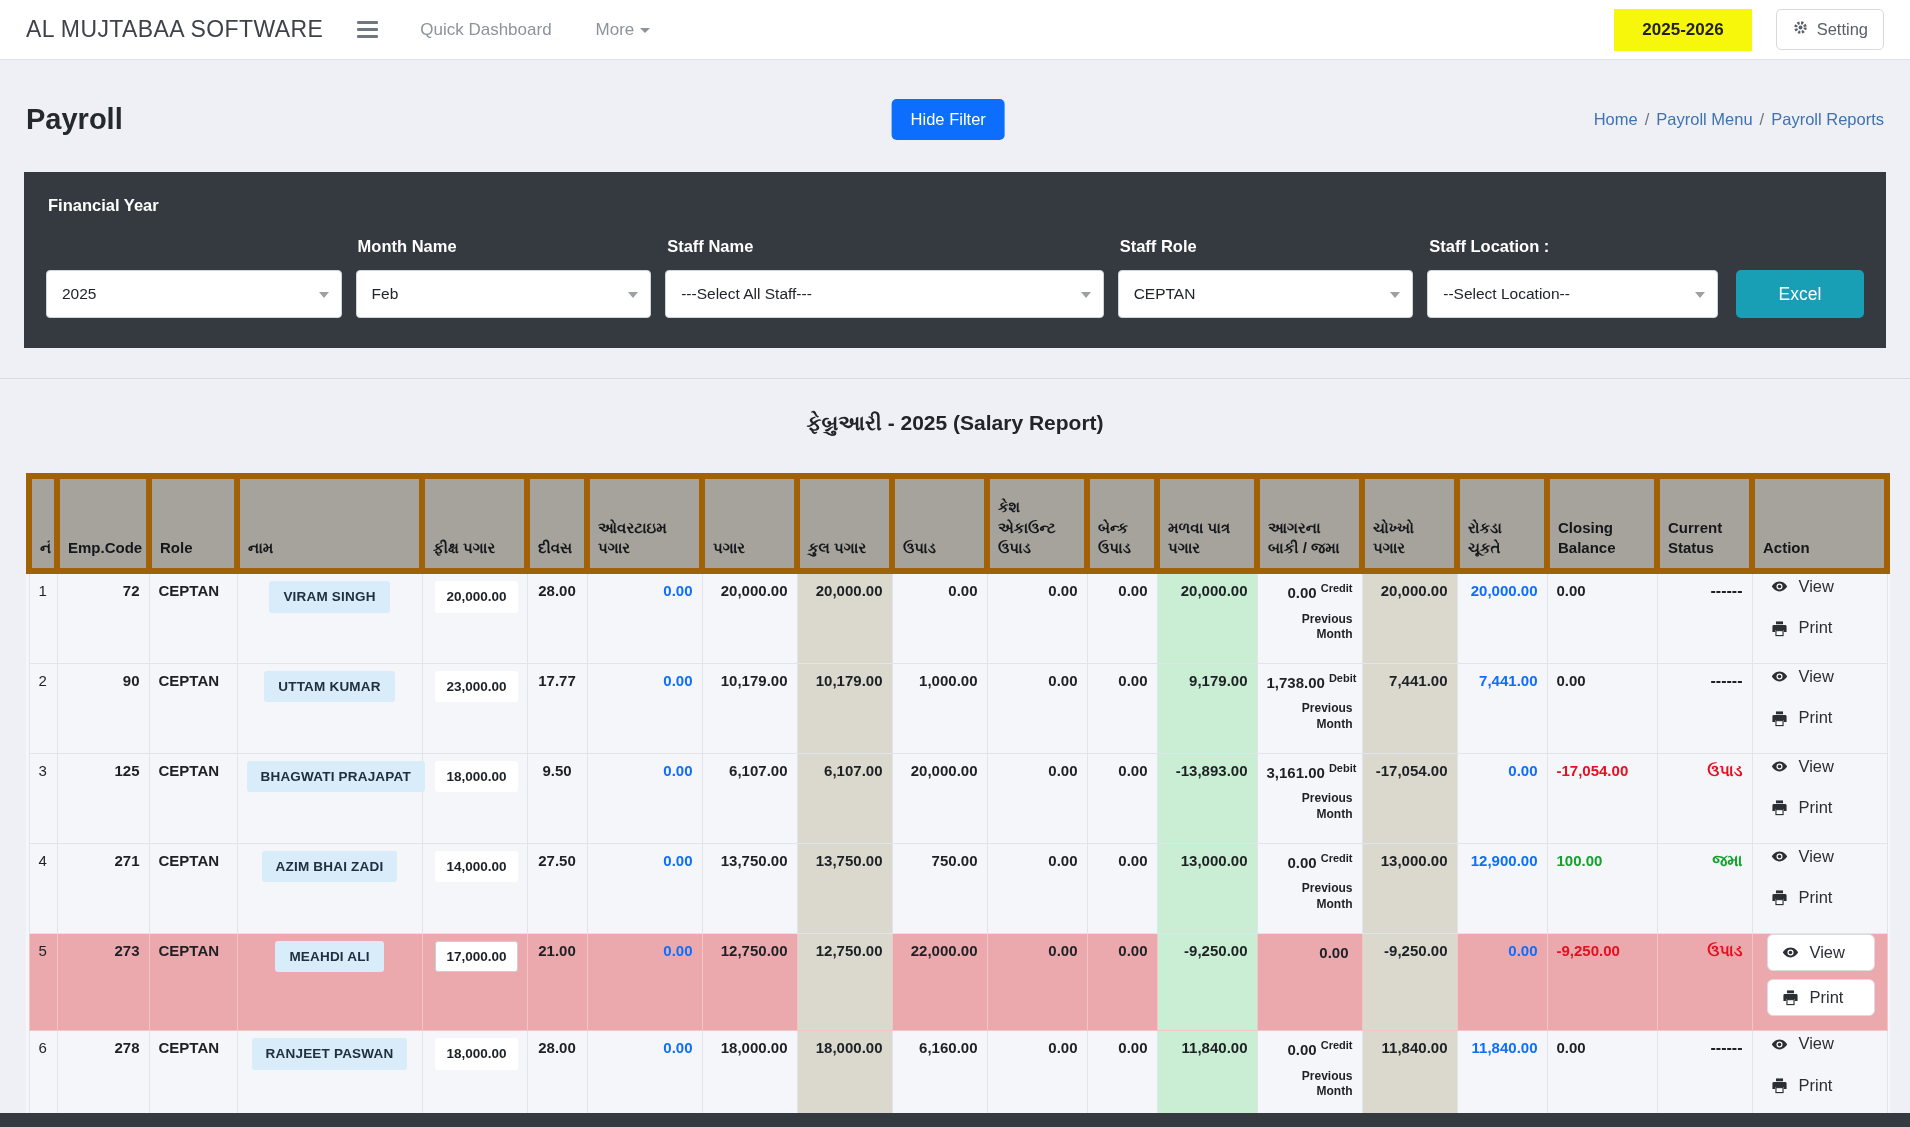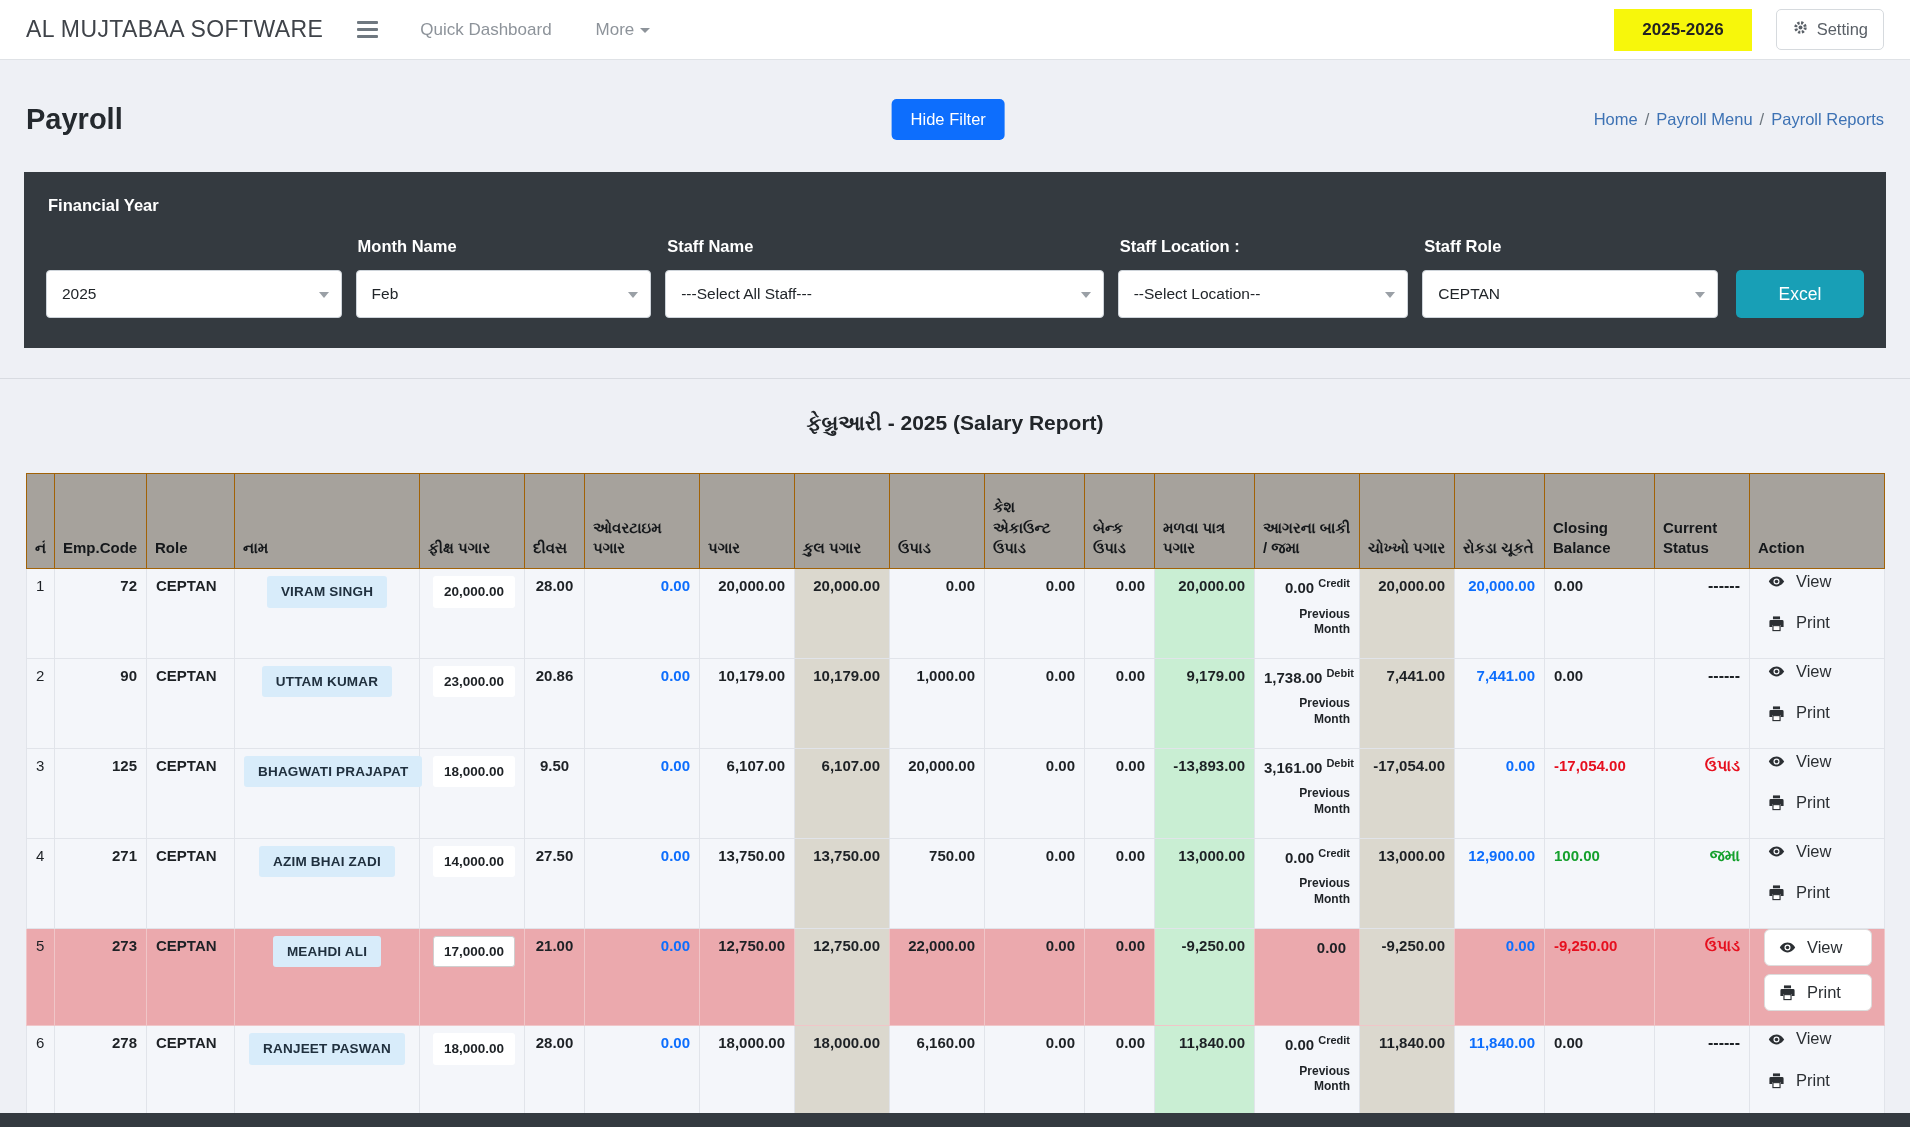--- a/index.html
+++ b/index.html
@@ -72,21 +72,21 @@
     width:130px; height:48px; background:#189fb6; color:#fff; border:none; border-radius:5px;
     font-size:17.5px; cursor:pointer; margin-left:4px;
   }
   .section-divider { border-top:1px solid #d8dbe1; margin-top:30px; }
   
   .report-title { text-align:center; font-size:21px; font-weight:700; color:#212529; margin:32px 0 38px; }
   table.salary { border-collapse:collapse; table-layout:fixed; width:1858px; margin:0 26px; background:#f4f6fa; }
   th {
     background:#a6a29c; color:#15181b; font-weight:700; font-size:15px;
     text-align:left; vertical-align:bottom; padding:7px 8px 10px;
-    border:1px solid #a16207; line-height:1.35;
+    border:6px solid #a16207; line-height:1.35;
   }
   .head-row { height:95px; }
   td {
     border:1px solid #e1e4ea; padding:7px 9px; vertical-align:top;
     font-size:15px; color:#1d2125; background:#f4f6fa; line-height:1.3;
   }
   tr.r { height:87px; }
   .num { text-align:right; font-weight:600; }
   .t-left { text-align:left; } .t-center { text-align:center; }
   .blue { color:#0d6efd; }
@@ -165,27 +165,27 @@
     <div class="f-select">2025</div>
   </div>
   <div class="f-field w-month">
     <div class="f-label">Month Name</div>
     <div class="f-select">Feb</div>
   </div>
   <div class="f-field w-staff">
     <div class="f-label">Staff Name</div>
     <div class="f-select">---Select All Staff---</div>
   </div>
+  <div class="f-field w-role">
+    <div class="f-label">Staff Role</div>
+    <div class="f-select">CEPTAN</div>
+  </div>
   <div class="f-field w-loc">
     <div class="f-label">Staff Location :</div>
     <div class="f-select">--Select Location--</div>
-  </div>
-  <div class="f-field w-role">
-    <div class="f-label">Staff Role</div>
-    <div class="f-select">CEPTAN</div>
   </div>
   <button class="excel-btn">Excel</button>
 </div>
 
 <div class="section-divider"></div>
 
 <div class="report-title">ફેબ્રુઆરી - 2025 (Salary Report)</div>
 
 <table class="salary">
   <colgroup>
@@ -274,21 +274,21 @@
           </div>
     </td>
   </tr>
 
   <tr class="r">
     <td>2</td>
     <td class="num">90</td>
     <td class="t-left" style="font-weight:600">CEPTAN</td>
     <td class="name-cell"><span class="name-chip">UTTAM KUMAR</span></td>
     <td class="fixed-cell"><span class="fixed-chip">23,000.00</span></td>
-    <td class="num" style="text-align:center">20.86</td>
+    <td class="num" style="text-align:center">17.77</td>
     <td class="num blue">0.00</td>
     <td class="num">10,179.00</td>
     <td class="num beige">10,179.00</td>
     <td class="num">1,000.00</td>
     <td class="num">0.00</td>
     <td class="num">0.00</td>
     <td class="num green-bg">9,179.00</td>
     <td class="prev-cell">
       <div><span>1,738.00</span><sup class="prev-type">Debit</sup></div>
       <div class="prev-note">Previous Month</div>

